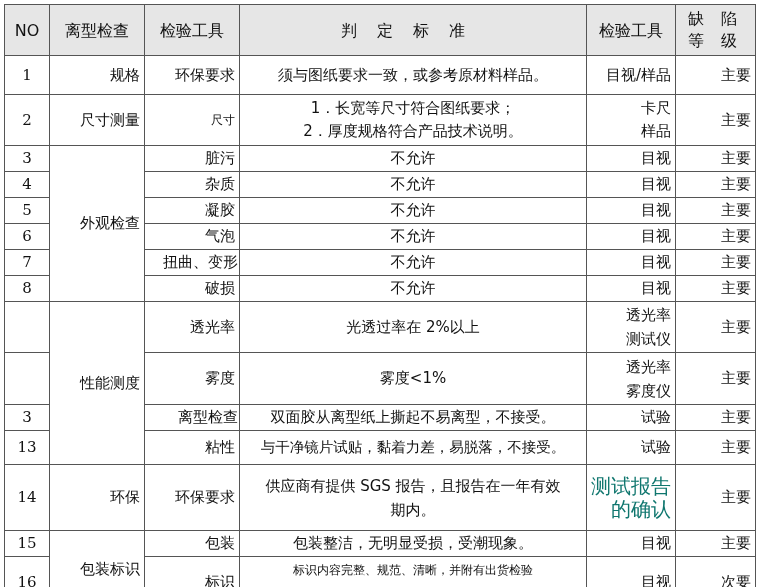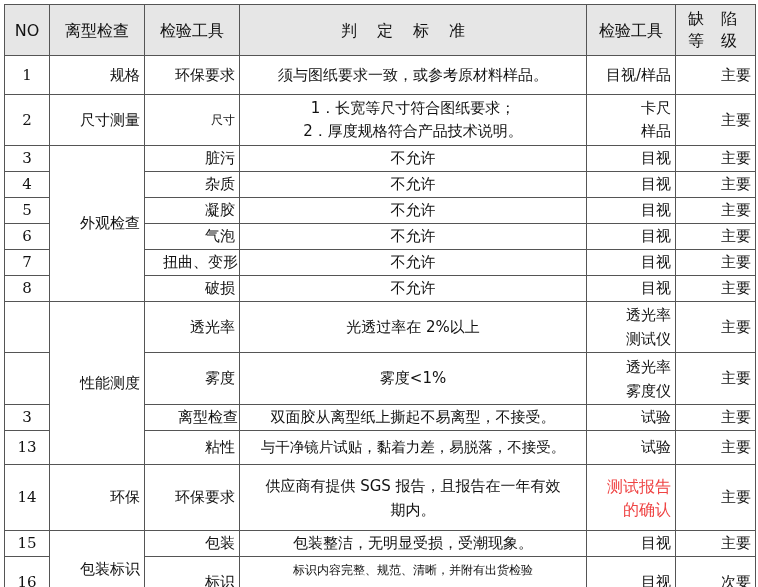--- a/index.html
+++ b/index.html
@@ -146,21 +146,21 @@
   </tr>
 
   <tr style="height:66px">
     <td class="num">14</td>
     <td class="c">环保</td>
     <td class="c">环保要求</td>
     <td class="l" style="line-height:24px; font-size:15px">
           <div>供应商有提供 SGS 报告，且报告在一年有效</div>
           <div>期内。</div>
         </td>
-    <td class="c" style="line-height:23px; color:#ef4444; font-size:16px">
+    <td class="c" style="line-height:23px; color:#0f766e; font-size:20px">
           <div>测试报告</div>
           <div>的确认</div>
         </td>
     <td class="c">主要</td>
   </tr>
 
   <tr style="height:26px">
     <td class="num">15</td>
     <td class="c" rowspan="2">包装标识</td>
     <td class="c">包装</td>

